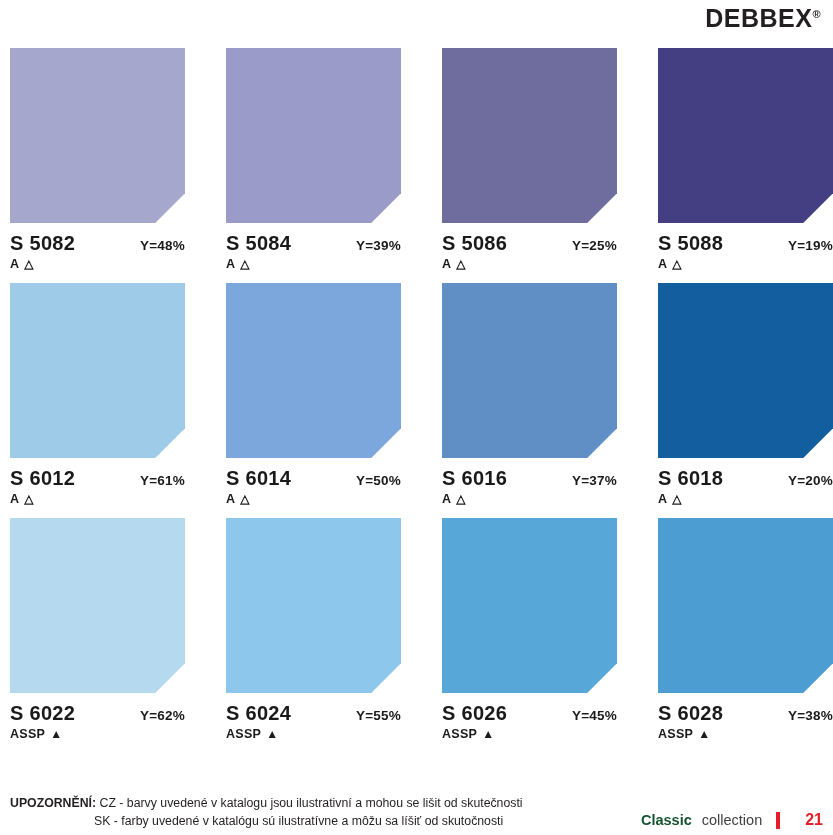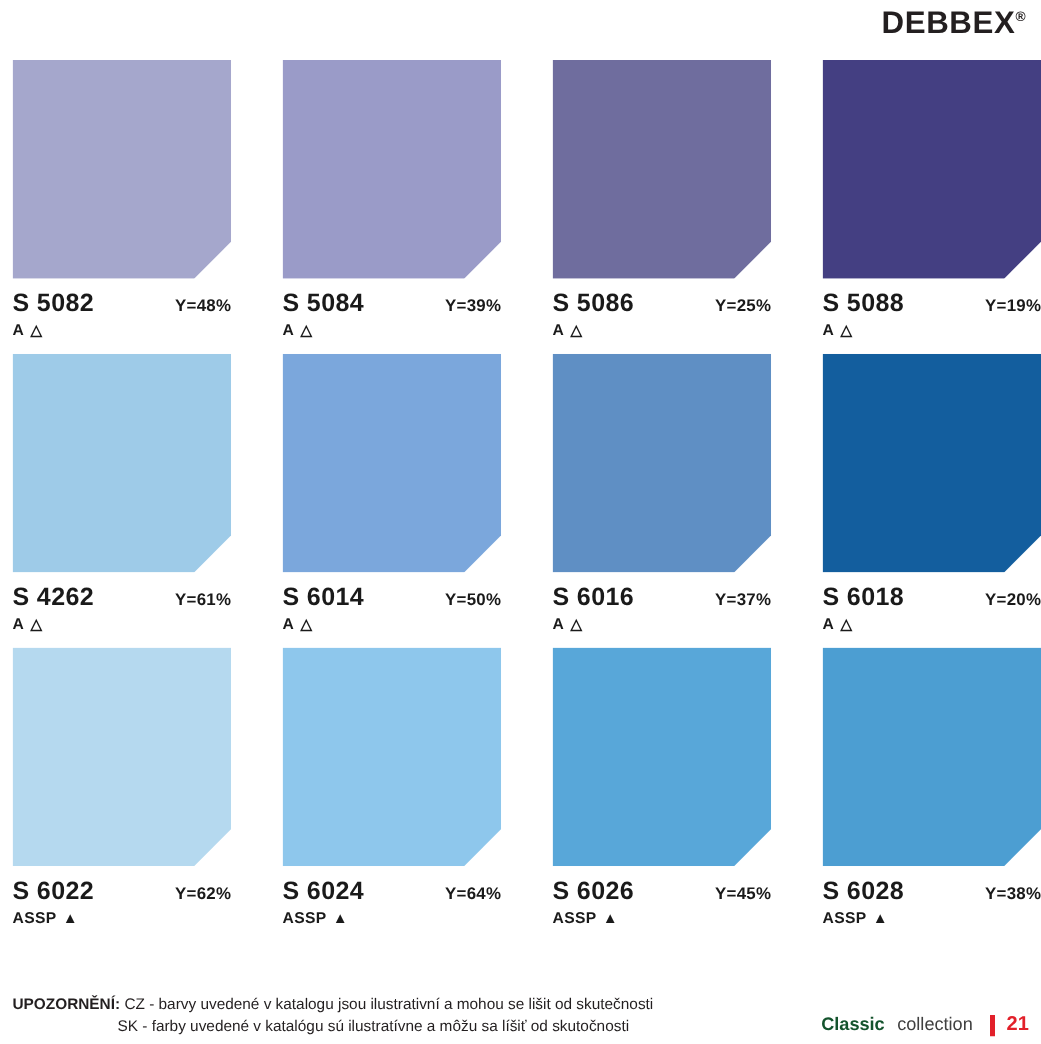--- a/index.html
+++ b/index.html
@@ -140,21 +140,21 @@
           <span>A</span>
           <span class="tri">△</span>
         </div>
       </div>
     </div>
 
     <div class="row">
       <div class="cell">
         <div class="chip" style="background: rgb(158, 203, 232);"></div>
         <div class="labelrow">
-          <span class="code">S 4262</span>
+          <span class="code">S 6012</span>
           <span class="ycode">Y=61%</span>
         </div>
         <div class="subrow">
           <span>A</span>
           <span class="tri">△</span>
         </div>
       </div>
       <div class="cell">
         <div class="chip" style="background: rgb(123, 167, 220);"></div>
         <div class="labelrow">
@@ -199,21 +199,21 @@
         </div>
         <div class="subrow">
           <span>ASSP</span>
           <span class="tri">▲</span>
         </div>
       </div>
       <div class="cell">
         <div class="chip" style="background: rgb(142, 199, 236);"></div>
         <div class="labelrow">
           <span class="code">S 6024</span>
-          <span class="ycode">Y=64%</span>
+          <span class="ycode">Y=55%</span>
         </div>
         <div class="subrow">
           <span>ASSP</span>
           <span class="tri">▲</span>
         </div>
       </div>
       <div class="cell">
         <div class="chip" style="background: rgb(88, 167, 217);"></div>
         <div class="labelrow">
           <span class="code">S 6026</span>
@@ -242,17 +242,17 @@
   <div class="footer">
     <div class="note">
       <span class="warn">UPOZORNĚNÍ:</span>
       <span>CZ - barvy uvedené v katalogu jsou ilustrativní a mohou se lišit od skutečnosti</span>
       <span class="l2">SK - farby uvedené v katalógu sú ilustratívne a môžu sa líšiť od skutočnosti</span>
     </div>
     <div class="colophon">
       <span class="cls">Classic</span>
       <span class="col">collection</span>
       <span class="bar" style="background: rgb(226, 32, 42);"></span>
-      <span class="pg" style="color: rgb(226, 32, 42);">21</span>
+      <span class="pg" style="color: rgb(226, 32, 42); margin-left: 16px;">21</span>
     </div>
   </div>
 
 </div>
 
 </body></html>

